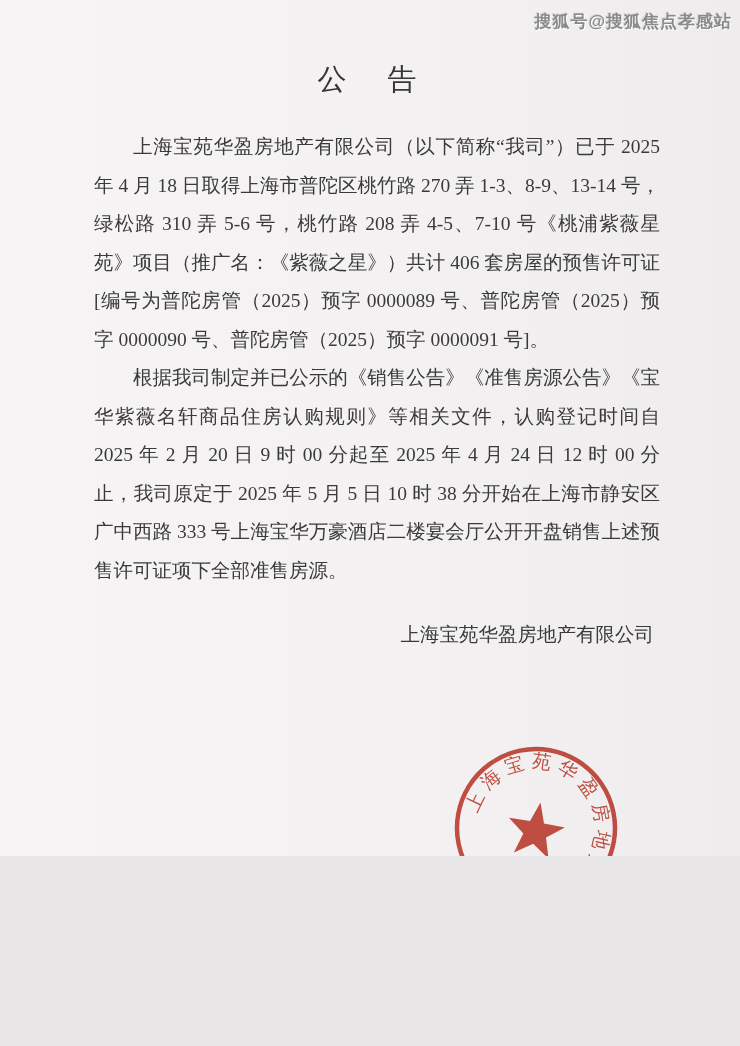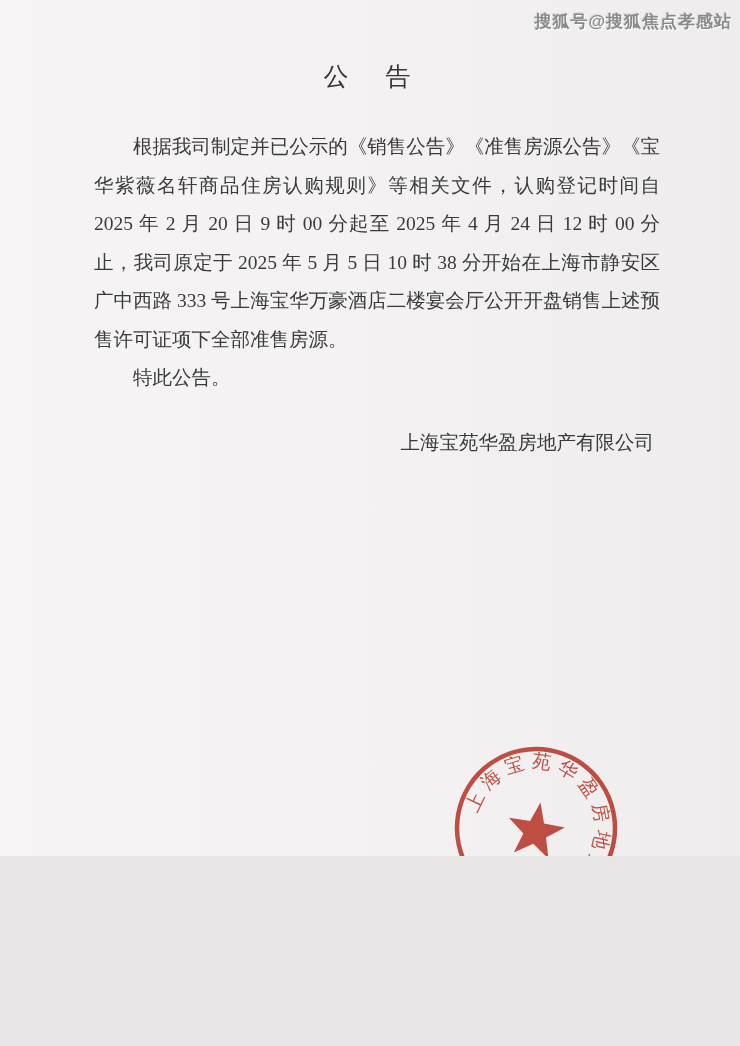--- a/index.html
+++ b/index.html
@@ -29,21 +29,21 @@
     white-space:nowrap;
   }
   .watermark.top{top:10px;}
   .watermark.bottom{bottom:10px;}
   .doc-title{
     position:absolute;
     top:60px;
     left:0;
     width:100%;
     text-align:center;
-    font-size:25px;
+    font-size:29px;
     letter-spacing:6px;
     color:#373737;
   }
   .doc-body{
     position:absolute;
     top:128px;
     left:94px;
     width:566px;
     font-size:19.5px;
     line-height:38.5px;
@@ -84,22 +84,22 @@
 </head>
 <body>
 
 <div class="page">
 
   <div class="watermark top">搜狐号@搜狐焦点孝感站</div>
 
   <div class="doc-title">公　告</div>
 
   <div class="doc-body">
+    <p>上海宝苑华盈房地产有限公司（以下简称“我司”）已于 2025 年 4 月 18 日取得上海市普陀区桃竹路 270 弄 1-3、8-9、13-14 号，绿松路 310 弄 5-6 号，桃竹路 208 弄 4-5、7-10 号《桃浦紫薇星苑》项目（推广名：《紫薇之星》）共计 406 套房屋的预售许可证 [编号为普陀房管（2025）预字 0000089 号、普陀房管（2025）预字 0000090 号、普陀房管（2025）预字 0000091 号]。</p>
     <p>根据我司制定并已公示的《销售公告》《准售房源公告》《宝华紫薇名轩商品住房认购规则》等相关文件，认购登记时间自 2025 年 2 月 20 日 9 时 00 分起至 2025 年 4 月 24 日 12 时 00 分止，我司原定于 2025 年 5 月 5 日 10 时 38 分开始在上海市静安区广中西路 333 号上海宝华万豪酒店二楼宴会厅公开开盘销售上述预售许可证项下全部准售房源。</p>
-    <p class="closing">特此公告。</p>
 
     <div class="signature-block">
       <div class="signature-company">上海宝苑华盈房地产有限公司</div>
     </div>
   </div>
 
   <svg class="stamp" viewBox="0 0 172 172" xmlns="http://www.w3.org/2000/svg">
     <circle cx="86" cy="86" r="79" fill="none" stroke="#c23a2c" stroke-width="4.5"></circle>
     <defs>
       <path id="sealArc" d="M 26,86 A 60 60 0 1 1 146,86 A 60 60 0 1 1 26,86"></path>

